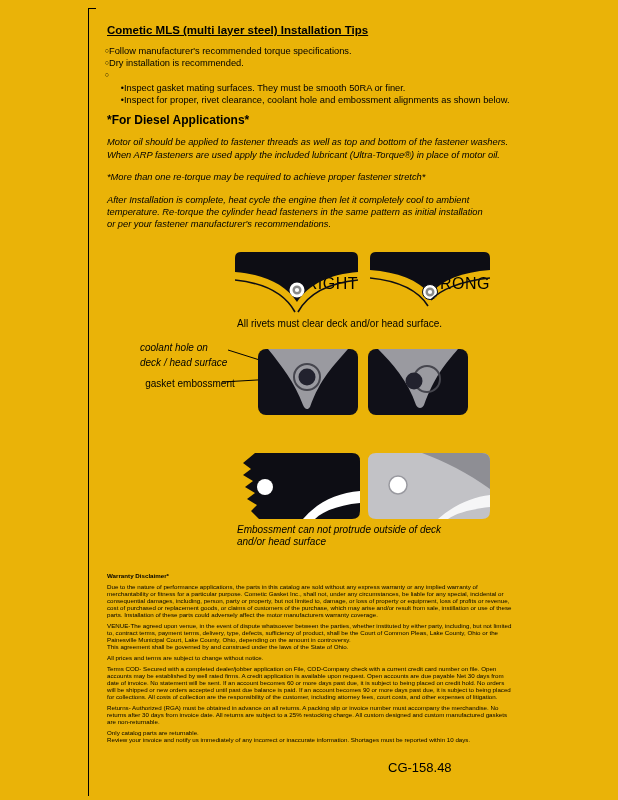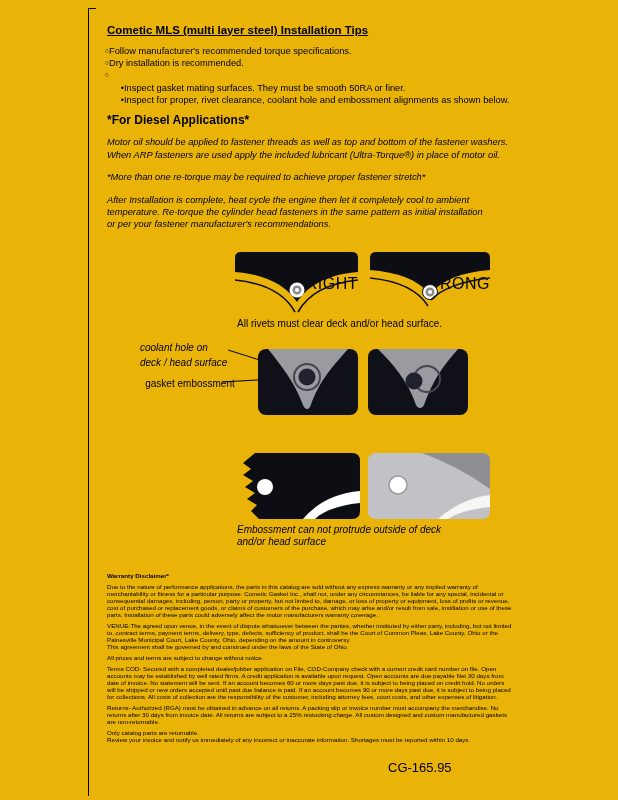--- a/index.html
+++ b/index.html
@@ -159,14 +159,14 @@
     <p>Due to the nature of performance applications, the parts in this catalog are sold without any express warranty or any implied warranty of merchantability or fitness for a particular purpose.  Cometic Gasket Inc., shall not, under any circumstances, be liable for any special, incidental or consequential damages, including, person, party or property, but not limited to, damage, or loss of property or equipment, loss of profits or revenue, cost of purchased or replacement goods, or claims of customers of the purchase, which may arise and/or result from sale, instillation or use of these parts.  Installation of these parts could adversely affect the motor manufacturers warranty coverage.</p>
     <p>VENUE-The agreed upon venue, in the event of dispute whatsoever between the parties, whether instituted by either party, including, but not limited to, contract terms, payment terms, delivery, type, defects, sufficiency of product, shall be the Court of Common Pleas, Lake County, Ohio or the Painesville Municipal Court, Lake County, Ohio, depending on the amount in controversy.
 This agreement shall be governed by and construed under the laws of the State of Ohio.</p>
     <p>All prices and terms are subject to change without notice.</p>
     <p>Terms COD- Secured with a completed dealer/jobber application on File, COD-Company check with a current credit card number on file.  Open accounts may be established by well rated firms.  A credit application is available upon request.  Open accounts are due payable Net 30 days from date of invoice.  No statement will be sent.  If an account becomes 60 or more days past due, it is subject to being placed on credit hold.  No orders will be shipped or new orders accepted until past due balance is paid.  If an account becomes 90 or more days past due, it is subject to being placed for collections.  All costs of collection are the responsibility of the customer, including attorney fees, court costs, and other expenses of litigation.</p>
     <p>Returns- Authorized (RGA) must be obtained in advance on all returns.  A packing slip or invoice number must accompany the merchandise.  No returns after 30 days from invoice date.  All returns are subject to a 25% restocking charge.  All custom designed and custom manufactured gaskets are non-returnable.</p>
     <p>Only catalog parts are returnable.
 Review your invoice and notify us immediately of any incorrect or inaccurate information.  Shortages must be reported within 10 days.</p>
   </div>
 
-  <div class="code">CG-165.95</div>
+  <div class="code">CG-158.48</div>
 </div>
 
 </body></html>

